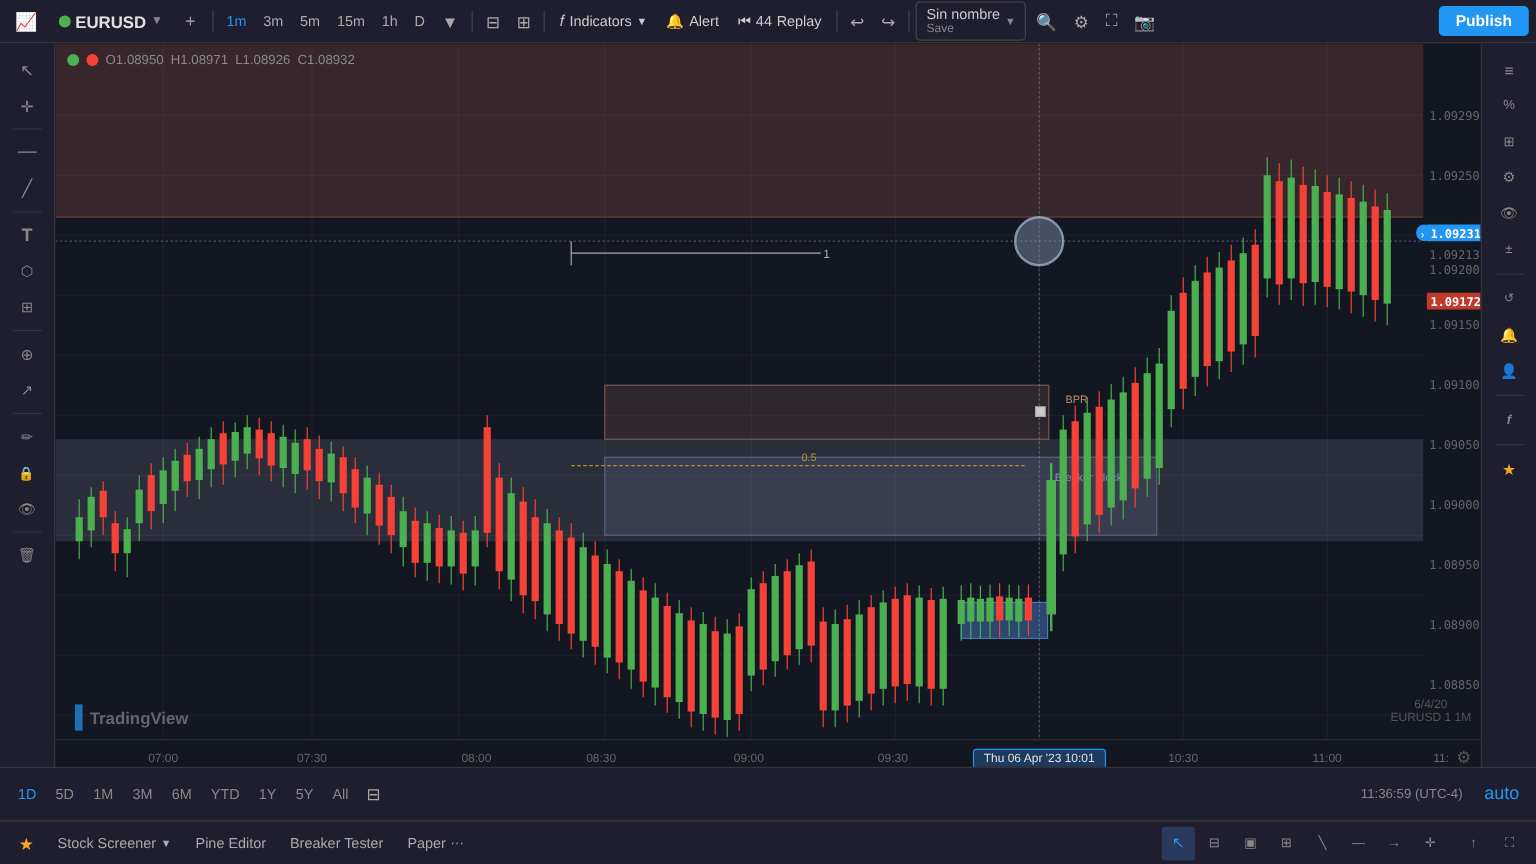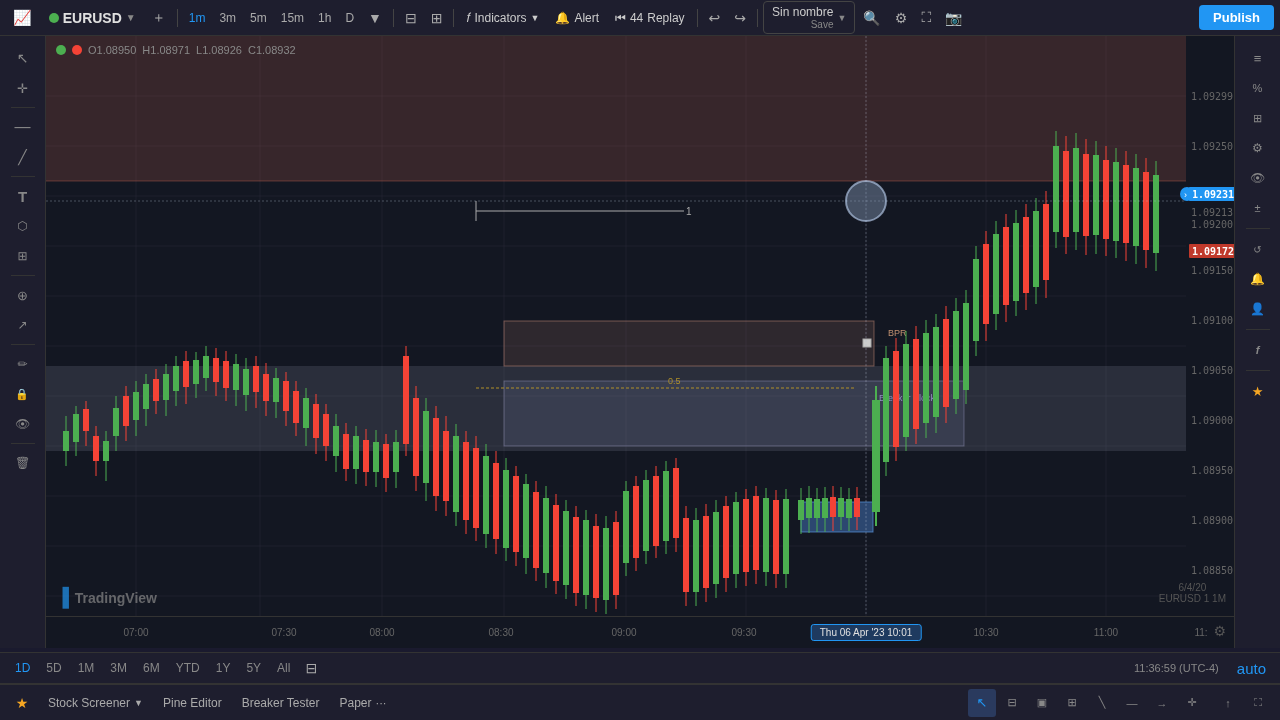--- a/index.html
+++ b/index.html
@@ -46,21 +46,21 @@
       font-size: 13px; font-weight: 600; margin-left: auto;
     }
     .icon-btn {
       background: transparent; border: none; color: #aaa;
       padding: 4px 6px; border-radius: 4px; cursor: pointer;
       font-size: 14px; display: flex; align-items: center; gap: 3px;
     }
     .sin-nombre {
       display: flex; align-items: center; gap: 4px;
       padding: 3px 8px; border-radius: 4px; cursor: pointer;
-      color: #ccc; font-size: 12px; border: 1px solid #444; text-align: right;
+      color: #ccc; font-size: 12px; border: 1px solid #444;
     }
 
     
     .left-toolbar {
       position: absolute;
       top: 36px;
       left: 0;
       width: 46px;
       height: calc(100% - 36px - 36px - 36px);
       background: #1e1e2e;
@@ -167,21 +167,21 @@
       font-size: 14px;
       cursor: pointer;
     }
 
     
     .bottom-bar {
       position: absolute;
       bottom: 36px;
       left: 0;
       right: 0;
-      height: 32px;
+      height: 45px;
       background: #1e1e2e;
       border-top: 1px solid #333;
       border-bottom: 1px solid #333;
       display: flex;
       align-items: center;
       padding: 0 8px;
       gap: 2px;
       z-index: 10;
     }
     .tf-btn {
@@ -815,22 +815,22 @@
   <div class="chart-info">
     <div>6/4/20</div>
     <div>EURUSD 1 1M</div>
   </div>
 
   <div style="position:absolute;bottom:5px;right:48px;color:#555;font-size:11px;cursor:pointer;">»</div>
 </div>
 
 <div class="time-bar">
   <span class="time-label" style="left:90px;">07:00</span>
-  <span class="time-label" style="left:226px;padding-left:24px;">07:30</span>
-  <span class="time-label" style="left:336px;">08:00</span>
+  <span class="time-label" style="left:202px;padding-left:24px;">07:30</span>
+  <span class="time-label" style="left:351px;">08:00</span>
   <span class="time-label" style="left:455px;">08:30</span>
   <span class="time-label" style="left:578px;">09:00</span>
   <span class="time-label" style="left:698px;">09:30</span>
   <span class="time-highlight" style="left:820px;">Thu 06 Apr '23  10:01</span>
   <span class="time-label" style="left:940px;">10:30</span>
   <span class="time-label" style="left:1060px;">11:00</span>
   <span class="time-label" style="left:1155px;">11:</span>
   <span class="settings-gear">⚙</span>
 </div>
 

